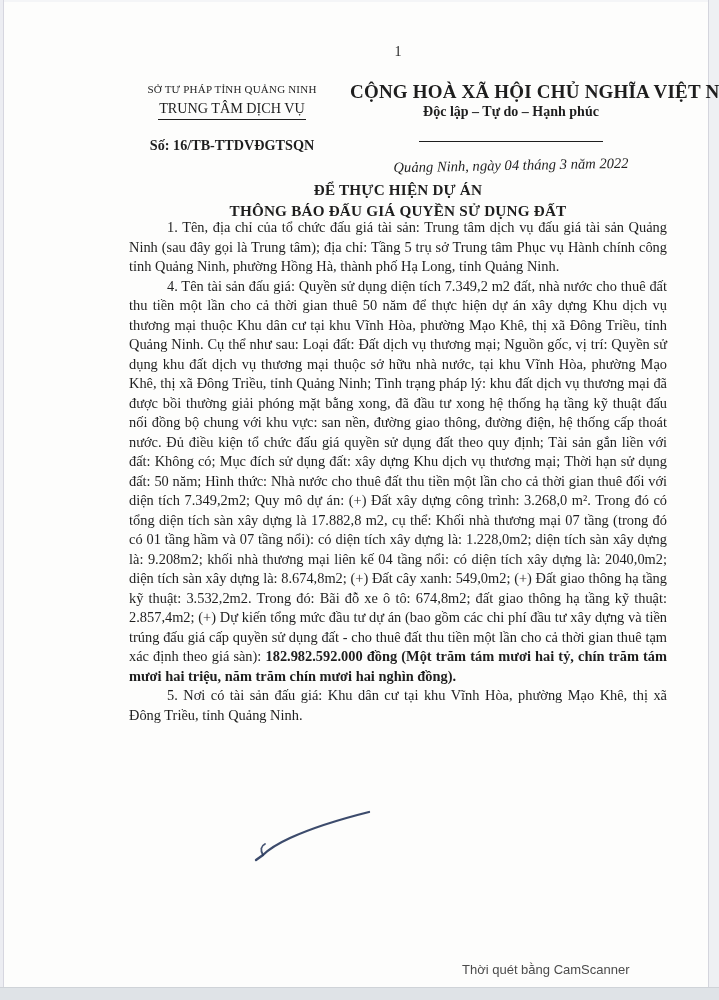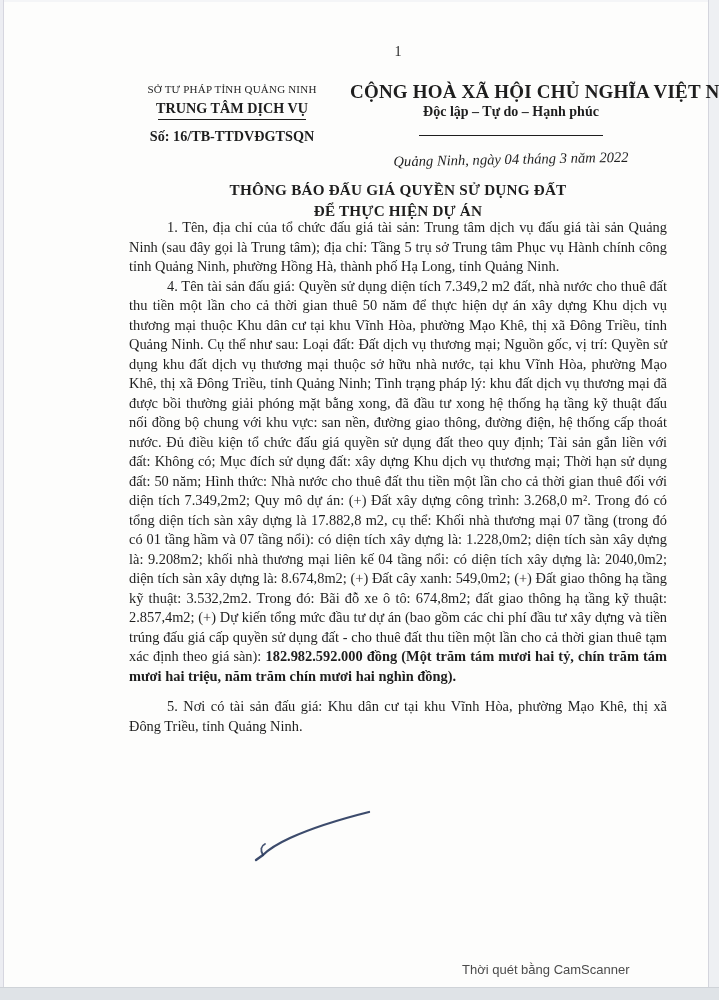--- a/index.html
+++ b/index.html
@@ -27,47 +27,47 @@
   .page-number{
     position:absolute;top:44px;left:129px;width:538px;
     text-align:center;font-size:14px;
   }
 
   .hdr-left{
     position:absolute;top:80px;left:110px;width:244px;
     text-align:center;line-height:19px;
   }
   .hdr-left .org-parent{font-size:11px;letter-spacing:.2px;}
-  .hdr-left .org-name{font-size:14.2px;font-weight:bold;}
+  .hdr-left .org-name{font-size:14.2px;font-weight:normal;}
   .underline-bar{width:148px;height:0;border-top:1.6px solid var(--ink);margin:1px auto 0 auto;}
-  .hdr-left .doc-number{font-size:14.2px;font-weight:bold;margin-top:7px;}
+  .hdr-left .doc-number{font-size:14.2px;font-weight:bold;margin-top:16px;}
 
   .hdr-right{
     position:absolute;top:82px;left:350px;width:322px;
     text-align:center;line-height:19px;
   }
   .hdr-right .country{font-size:19px;font-weight:bold;white-space:nowrap;letter-spacing:.2px;}
-  .hdr-right .motto{display:inline-block;font-size:14px;font-weight:bold;border-bottom:1.6px solid var(--ink);padding:0 4px 14px 4px;}
+  .hdr-right .motto{display:inline-block;font-size:14px;font-weight:bold;border-bottom:1.6px solid var(--ink);padding:0 4px 20px 4px;}
   .hdr-right .date-line{font-size:14.6px;font-style:italic;margin-top:14px;transform:rotate(-1.1deg);}
 
   .doc-title{
     position:absolute;top:179px;left:129px;width:538px;
     text-align:center;font-weight:bold;font-size:15.2px;line-height:21px;
     letter-spacing:.2px;
   }
 
   .doc-body{
     position:absolute;top:218px;left:129px;width:538px;
   }
   .para{
     margin:0;
     font-size:14.4px;line-height:19.5px;
     text-align:justify;text-indent:38px;
   }
-  .para:last-child{margin-top:11px;}
+  .para:last-child{}
   .seg-bold{font-weight:bold;}
 
   .pen-stroke{
     position:absolute;left:0;top:0;width:719px;height:1000px;
     pointer-events:none;
   }
 
   .camscanner-footer{
     position:absolute;top:962px;left:0;width:719px;
     font-family:"Liberation Sans","DejaVu Sans",sans-serif;
@@ -93,22 +93,22 @@
     <div class="doc-number">Số: 16/TB-TTDVĐGTSQN</div>
   </div>
 
   <div class="hdr-right">
     <div class="country">CỘNG HOÀ XÃ HỘI CHỦ NGHĨA VIỆT NAM</div>
     <div><span class="motto">Độc lập – Tự do – Hạnh phúc</span></div>
     <div class="date-line">Quảng Ninh, ngày 04 tháng 3 năm 2022</div>
   </div>
 
   <div class="doc-title">
+    <div>ĐỂ THỰC HIỆN DỰ ÁN</div>
     <div>THÔNG BÁO ĐẤU GIÁ QUYỀN SỬ DỤNG ĐẤT</div>
-    <div>ĐỂ THỰC HIỆN DỰ ÁN</div>
   </div>
 
   <div class="doc-body">
       <p class="para"><span>1. Tên, địa chỉ của tổ chức đấu giá tài sản: Trung tâm dịch vụ đấu giá tài sản Quảng Ninh (sau đây gọi là Trung tâm); địa chỉ: Tầng 5 trụ sở Trung tâm Phục vụ Hành chính công tỉnh Quảng Ninh, phường Hồng Hà, thành phố Hạ Long, tỉnh Quảng Ninh.</span></p>
       <p class="para"><span>4. Tên tài sản đấu giá: Quyền sử dụng diện tích 7.349,2 m2 đất, nhà nước cho thuê đất thu tiền một lần cho cả thời gian thuê 50 năm để thực hiện dự án xây dựng Khu dịch vụ thương mại thuộc Khu dân cư tại khu Vĩnh Hòa, phường Mạo Khê, thị xã Đông Triều, tỉnh Quảng Ninh. Cụ thể như sau: Loại đất: Đất dịch vụ thương mại; Nguồn gốc, vị trí: Quyền sử dụng khu đất dịch vụ thương mại thuộc sở hữu nhà nước, tại khu Vĩnh Hòa, phường Mạo Khê, thị xã Đông Triều, tỉnh Quảng Ninh; Tình trạng pháp lý: khu đất dịch vụ thương mại đã được bồi thường giải phóng mặt bằng xong, đã đầu tư xong hệ thống hạ tầng kỹ thuật đấu nối đồng bộ chung với khu vực: san nền, đường giao thông, đường điện, hệ thống cấp thoát nước. Đủ điều kiện tổ chức đấu giá quyền sử dụng đất theo quy định; Tài sản gắn liền với đất: Không có; Mục đích sử dụng đất: xây dựng Khu dịch vụ thương mại; Thời hạn sử dụng đất: 50 năm; Hình thức: Nhà nước cho thuê đất thu tiền một lần cho cả thời gian thuê đối với diện tích 7.349,2m2; Quy mô dự án: (+) Đất xây dựng công trình: 3.268,0 m². Trong đó có tổng diện tích sàn xây dựng là 17.882,8 m2, cụ thể: Khối nhà thương mại 07 tầng (trong đó có 01 tầng hầm và 07 tầng nổi): có diện tích xây dựng là: 1.228,0m2; diện tích sàn xây dựng là: 9.208m2; khối nhà thương mại liên kế 04 tầng nổi: có diện tích xây dựng là: 2040,0m2; diện tích sàn xây dựng là: 8.674,8m2; (+) Đất cây xanh: 549,0m2; (+) Đất giao thông hạ tầng kỹ thuật: 3.532,2m2. Trong đó: Bãi đỗ xe ô tô: 674,8m2; đất giao thông hạ tầng kỹ thuật: 2.857,4m2; (+) Dự kiến tổng mức đầu tư dự án (bao gồm các chi phí đầu tư xây dựng và tiền trúng đấu giá cấp quyền sử dụng đất - cho thuê đất thu tiền một lần cho cả thời gian thuê tạm xác định theo giá sàn): </span><span class="seg-bold">182.982.592.000 đồng (Một trăm tám mươi hai tỷ, chín trăm tám mươi hai triệu, năm trăm chín mươi hai nghìn đồng).</span></p>
       <p class="para"><span>5. Nơi có tài sản đấu giá: Khu dân cư tại khu Vĩnh Hòa, phường Mạo Khê, thị xã Đông Triều, tỉnh Quảng Ninh.</span></p>
     </div>
 
   <svg class="pen-stroke" viewBox="0 0 719 1000" xmlns="http://www.w3.org/2000/svg">
     <path d="M 369 812 C 345 818, 312 828, 290 838 C 277 844, 268 850, 263 855 L 256 860" fill="none" stroke="var(--pen)" stroke-width="2.3" stroke-linecap="round" opacity="0.9"></path>

